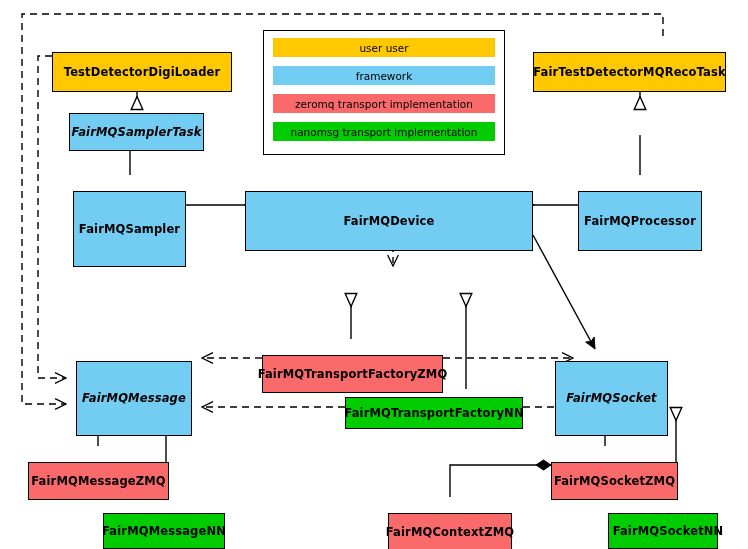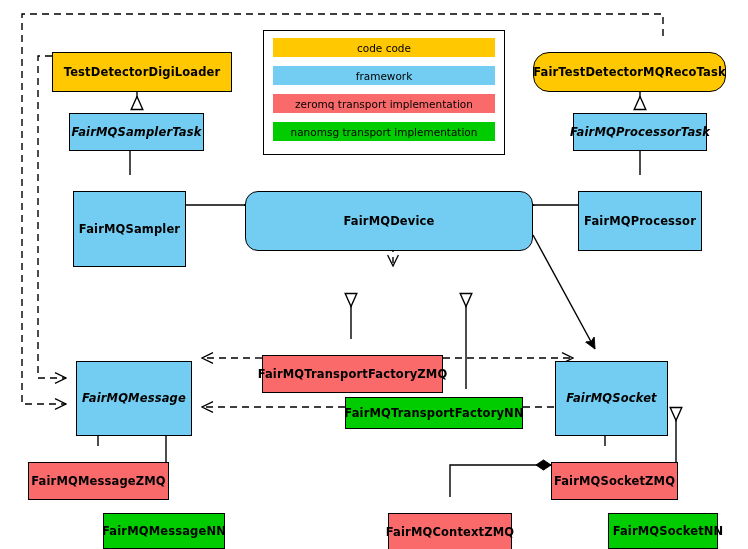--- a/index.html
+++ b/index.html
@@ -132,37 +132,34 @@
 
       <path d="M 551,465 L 450,465 L 450,497" marker-start="url(#blackDiamond)"></path>
 
     </g>
   </svg>
 
   <div class="node c-user" style="left:52px;top:36px;width:180px;height:40px;">
     <span>TestDetectorDigiLoader</span>
   </div>
 
-  <div class="node c-user" style="left:533px;top:36px;width:193px;height:40px;border-radius:16px;">
+  <div class="node c-user" style="left:533px;top:36px;width:193px;height:40px;">
     <span>FairTestDetectorMQRecoTask</span>
   </div>
 
   <div class="node c-framework abstract" style="left:69px;top:97px;width:135px;height:38px;">
     <span>FairMQSamplerTask</span>
   </div>
 
-  <div class="node c-framework abstract" style="left:573px;top:97px;width:134px;height:38px;">
-    <span>FairMQProcessorTask</span>
-  </div>
 
   <div class="node c-framework" style="left:73px;top:175px;width:113px;height:76px;">
     <span>FairMQSampler</span>
   </div>
 
-  <div class="node c-framework" style="left:245px;top:175px;width:288px;height:60px;border-radius:13px;">
+  <div class="node c-framework" style="left:245px;top:175px;width:288px;height:60px;">
     <span>FairMQDevice</span>
   </div>
 
   <div class="node c-framework" style="left:578px;top:175px;width:124px;height:60px;">
     <span>FairMQProcessor</span>
   </div>
 
 
   <div class="node c-zeromq" style="left:262px;top:339px;width:181px;height:38px;">
     <span>FairMQTransportFactoryZMQ</span>
@@ -195,21 +192,21 @@
   <div class="node c-nanomsg" style="left:608px;top:497px;width:110px;height:36px;padding-left:10px;">
     <span>FairMQSocketNN</span>
   </div>
 
   <div class="node c-zeromq" style="left:388px;top:497px;width:124px;height:38px;">
     <span>FairMQContextZMQ</span>
   </div>
 
   <div id="legend">
     <div class="legend-row lg-user">
-      <span>code code</span>
+      <span>user user</span>
     </div>
     <div class="legend-row lg-framework">
       <span>framework</span>
     </div>
     <div class="legend-row lg-zeromq">
       <span>zeromq transport implementation</span>
     </div>
     <div class="legend-row lg-nanomsg">
       <span>nanomsg transport implementation</span>
     </div>

